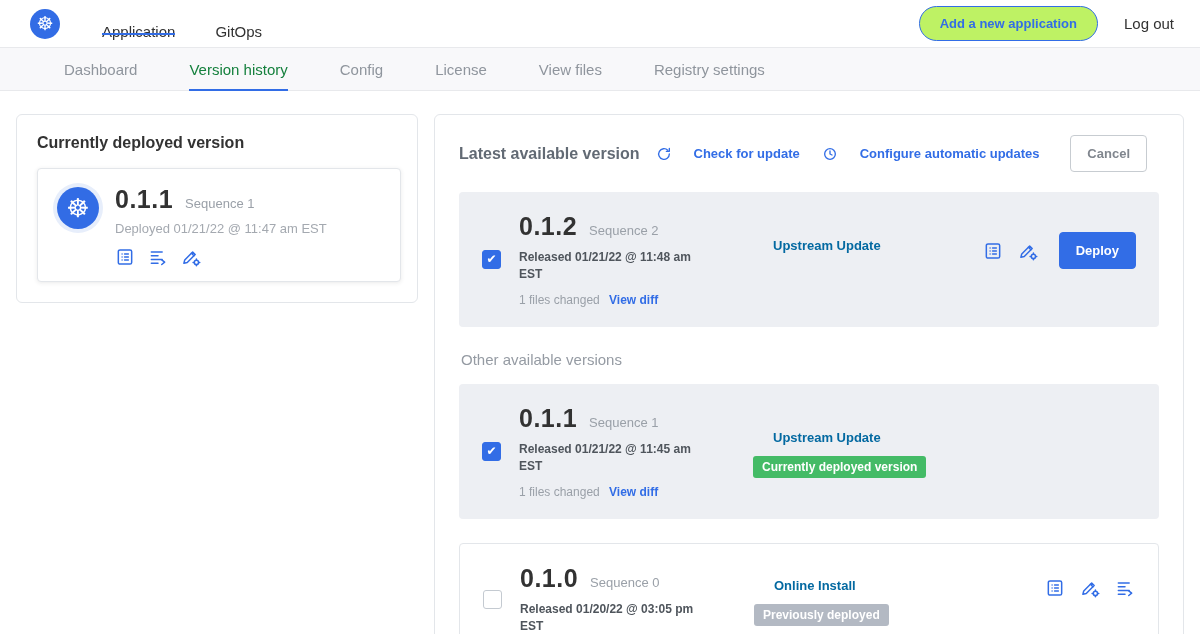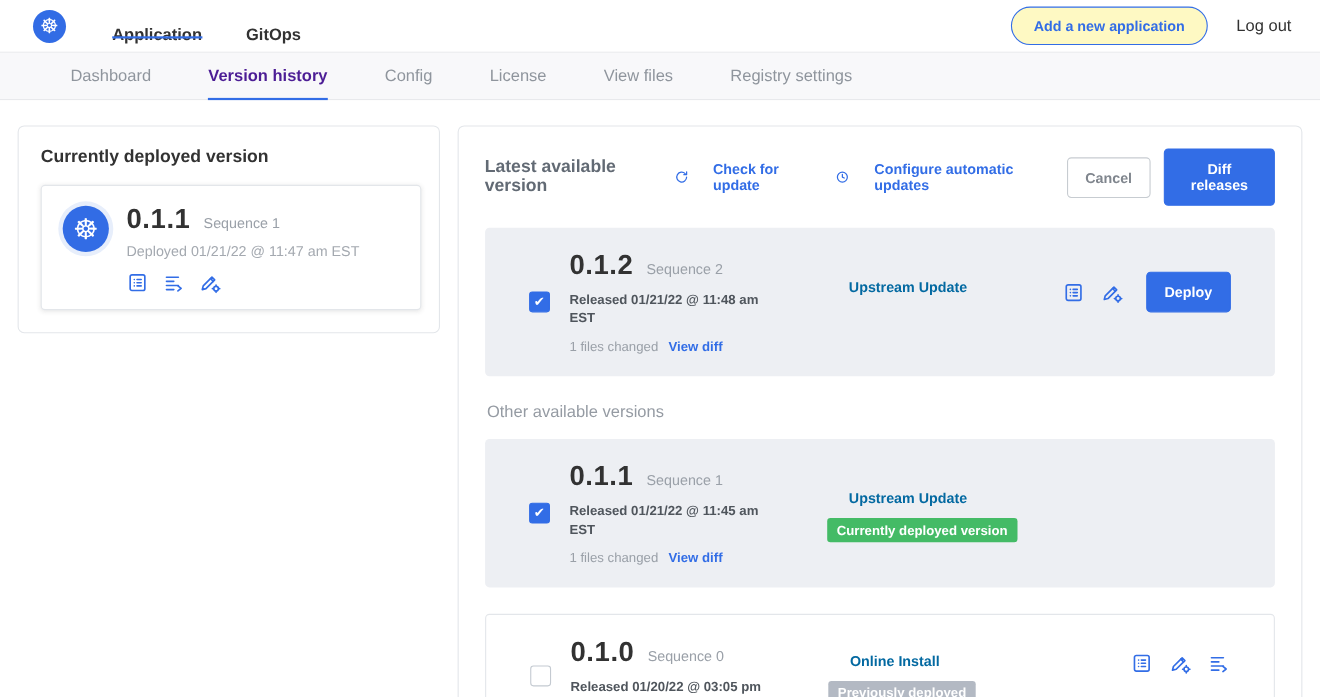--- a/index.html
+++ b/index.html
@@ -4,30 +4,30 @@
 <style>
   * { box-sizing: border-box; margin: 0; padding: 0; }
   html,body { width:1200px; height:634px; overflow:hidden; }
   body {
     font-family: "Liberation Sans", sans-serif;
     background:#ffffff; color:#323232; font-size:14px;
   }
   
   .topnav { display:flex; align-items:center; height:48px; padding:0 26px 0 30px; border-bottom:1px solid #e8e9ec; background:#fff; }
   .logo-badge { width:30px; height:30px; border-radius:50%; background:#326ce5; color:#fff; display:flex; align-items:center; justify-content:center; font-size:19px; margin-right:42px; cursor:pointer; }
-  .topnav-tab { position:relative; height:32px; line-height:48px; font-size:15px; font-weight:700; color:#323232; margin-right:40px; cursor:pointer; }
+  .topnav-tab { position:relative; height:32px; line-height:48px; font-size:15px; font-weight:400; color:#323232; margin-right:40px; cursor:pointer; }
   .topnav-tab.active::after { content:""; position:absolute; left:0; right:0; bottom:5px; height:2px; background:#326de6; }
   .topnav-right { margin-left:auto; display:flex; align-items:center; gap:26px; }
-  .add-app-btn { background:#fef9c3; border:1px solid #326de6; color:#326de6; font-family:inherit; font-size:13px; font-weight:700; border-radius:18px; padding:9px 20px; cursor:pointer; }
+  .add-app-btn { background:#bef264; border:1px solid #326de6; color:#326de6; font-family:inherit; font-size:13px; font-weight:700; border-radius:18px; padding:9px 20px; cursor:pointer; }
   .logout { font-size:15px; color:#323232; cursor:pointer; }
 
   
   .subnav { display:flex; align-items:center; height:43px; background:#f8f8fa; border-bottom:1px solid #e8e9ec; padding-left:64px; gap:52px; }
   .subnav-tab { position:relative; height:43px; line-height:43px; font-size:15px; color:#8f959d; cursor:pointer; white-space:nowrap; }
-  .subnav-tab.active { color:#4c1d95; font-weight:700; }
+  .subnav-tab.active { color:#15803d; font-weight:400; }
   .subnav-tab.active::after { content:""; position:absolute; left:0; right:0; bottom:0; height:2px; background:#326de6; }
 
   
   main { display:flex; align-items:flex-start; gap:16px; padding:23px 16px 0 16px; }
   .card { background:#fff; border:1px solid #e3e6ea; border-radius:6px; }
 
   
   .left-card { width:402px; padding:19px 16px 20px 20px; }
   .left-card h2 { font-size:16px; font-weight:700; color:#323232; margin-bottom:16px; }
   .deployed-inner { background:#fff; border:1px solid #e3e6ea; border-radius:4px; box-shadow:0 1px 4px rgba(50,50,50,.10); padding:16px 16px 14px; display:flex; gap:16px; }
@@ -44,21 +44,21 @@
   .right-card { flex:1; padding:20px 24px 24px; }
   .latest-header { display:flex; align-items:center; margin-bottom:20px; }
   .latest-header h2 { font-size:16px; font-weight:700; color:#626a74; margin-right:16px; }
   .hdr-link { display:flex; align-items:center; gap:22px; color:#326de6; font-size:13px; font-weight:600; margin-right:22px; cursor:pointer; text-decoration:none; }
   .hdr-link svg { width:16px; height:16px; }
   .btn { font-family:inherit; font-size:13px; font-weight:700; border-radius:4px; padding:10px 16px; cursor:pointer; }
   .btn-cancel { margin-left:auto; background:#fff; border:1px solid #c7ccd1; color:#80868e; margin-right:12px; }
   .btn-primary { background:#326de6; border:1px solid #326de6; color:#fff; }
   .btn-outline { background:#fff; border:1px solid #d0d6dd; color:#27396b; }
 
-  .vrow { display:flex; align-items:flex-start; gap:18px; padding:20px 40px; border-radius:4px; }
+  .vrow { display:flex; align-items:flex-start; gap:18px; padding:20px 23px; border-radius:4px; }
   .vrow.selected { background:#edeff3; }
   .vrow.plain { background:#fff; border:1px solid #e3e6ea; }
   .checkbox { flex:none; align-self:center; width:19px; height:19px; border-radius:3px; border:1px solid #c4cad1; background:#fff; cursor:pointer; display:flex; align-items:center; justify-content:center; }
   .checkbox.checked { background:#326de6; border-color:#326de6; }
   .checkbox.checked::after { content:"✔"; color:#fff; font-size:12px; line-height:1; }
   .vinfo { width:216px; }
   .released { font-size:12px; font-weight:700; color:#4f555c; line-height:1.45; margin-top:8px; width:186px; }
   .files-line { font-size:12px; color:#9aa0a8; margin-top:9px; }
   .view-diff { color:#326de6; font-weight:700; margin-left:6px; cursor:pointer; text-decoration:none; }
   .vsource { width:196px; margin-top:26px; }
@@ -151,21 +151,20 @@
         <span>Check for update</span>
       </a>
       <a class="hdr-link">
         <svg viewBox="0 0 24 24" fill="none" stroke="currentColor" stroke-width="2" stroke-linecap="round" stroke-linejoin="round">
             <circle cx="12" cy="12" r="8"></circle>
             <polyline points="12 7.5 12 12 15 13.5"></polyline>
           </svg>
         <span>Configure automatic updates</span>
       </a>
       <button class="btn btn-cancel">Cancel</button>
-      <button class="btn btn-primary">Diff releases</button>
     </div>
 
     <div class="vrow selected">
       <span class="checkbox checked"></span>
       <div class="vinfo">
         <div class="version-line">
           <span class="version-num">0.1.2</span>
           <span class="seq-label">Sequence 2</span>
         </div>
         <div class="released">Released 01/21/22 @ 11:48 am EST</div>

